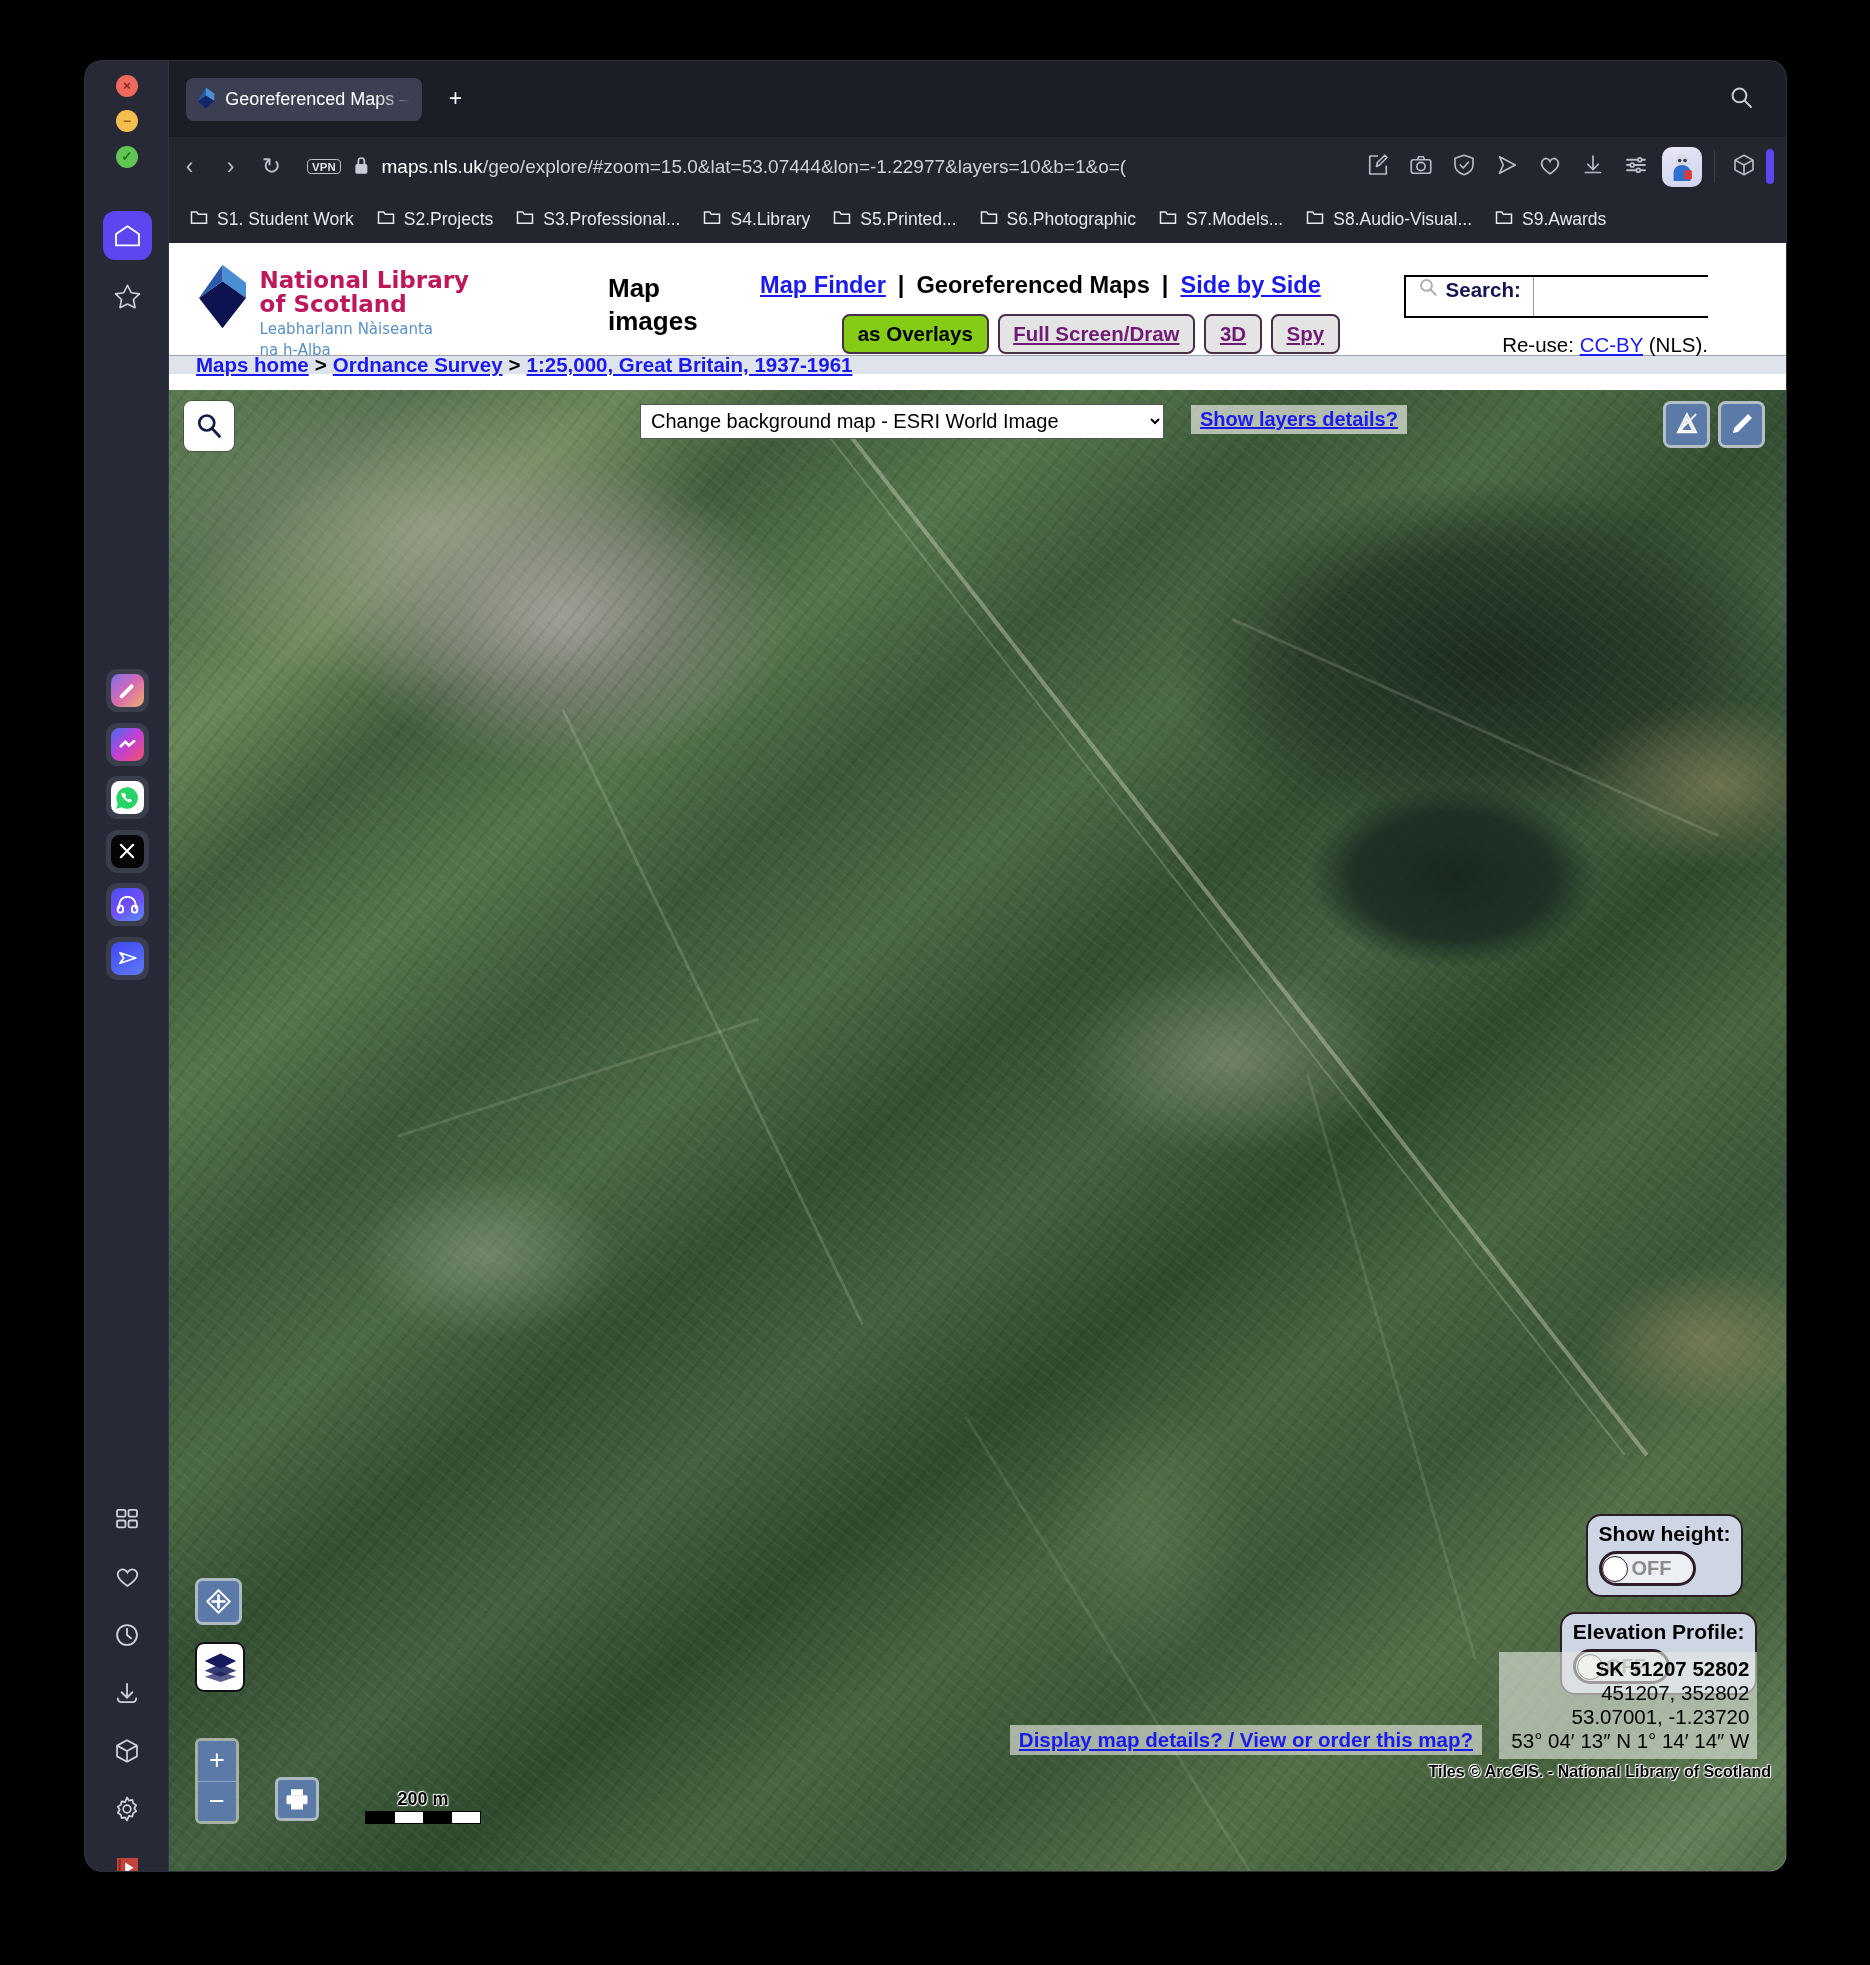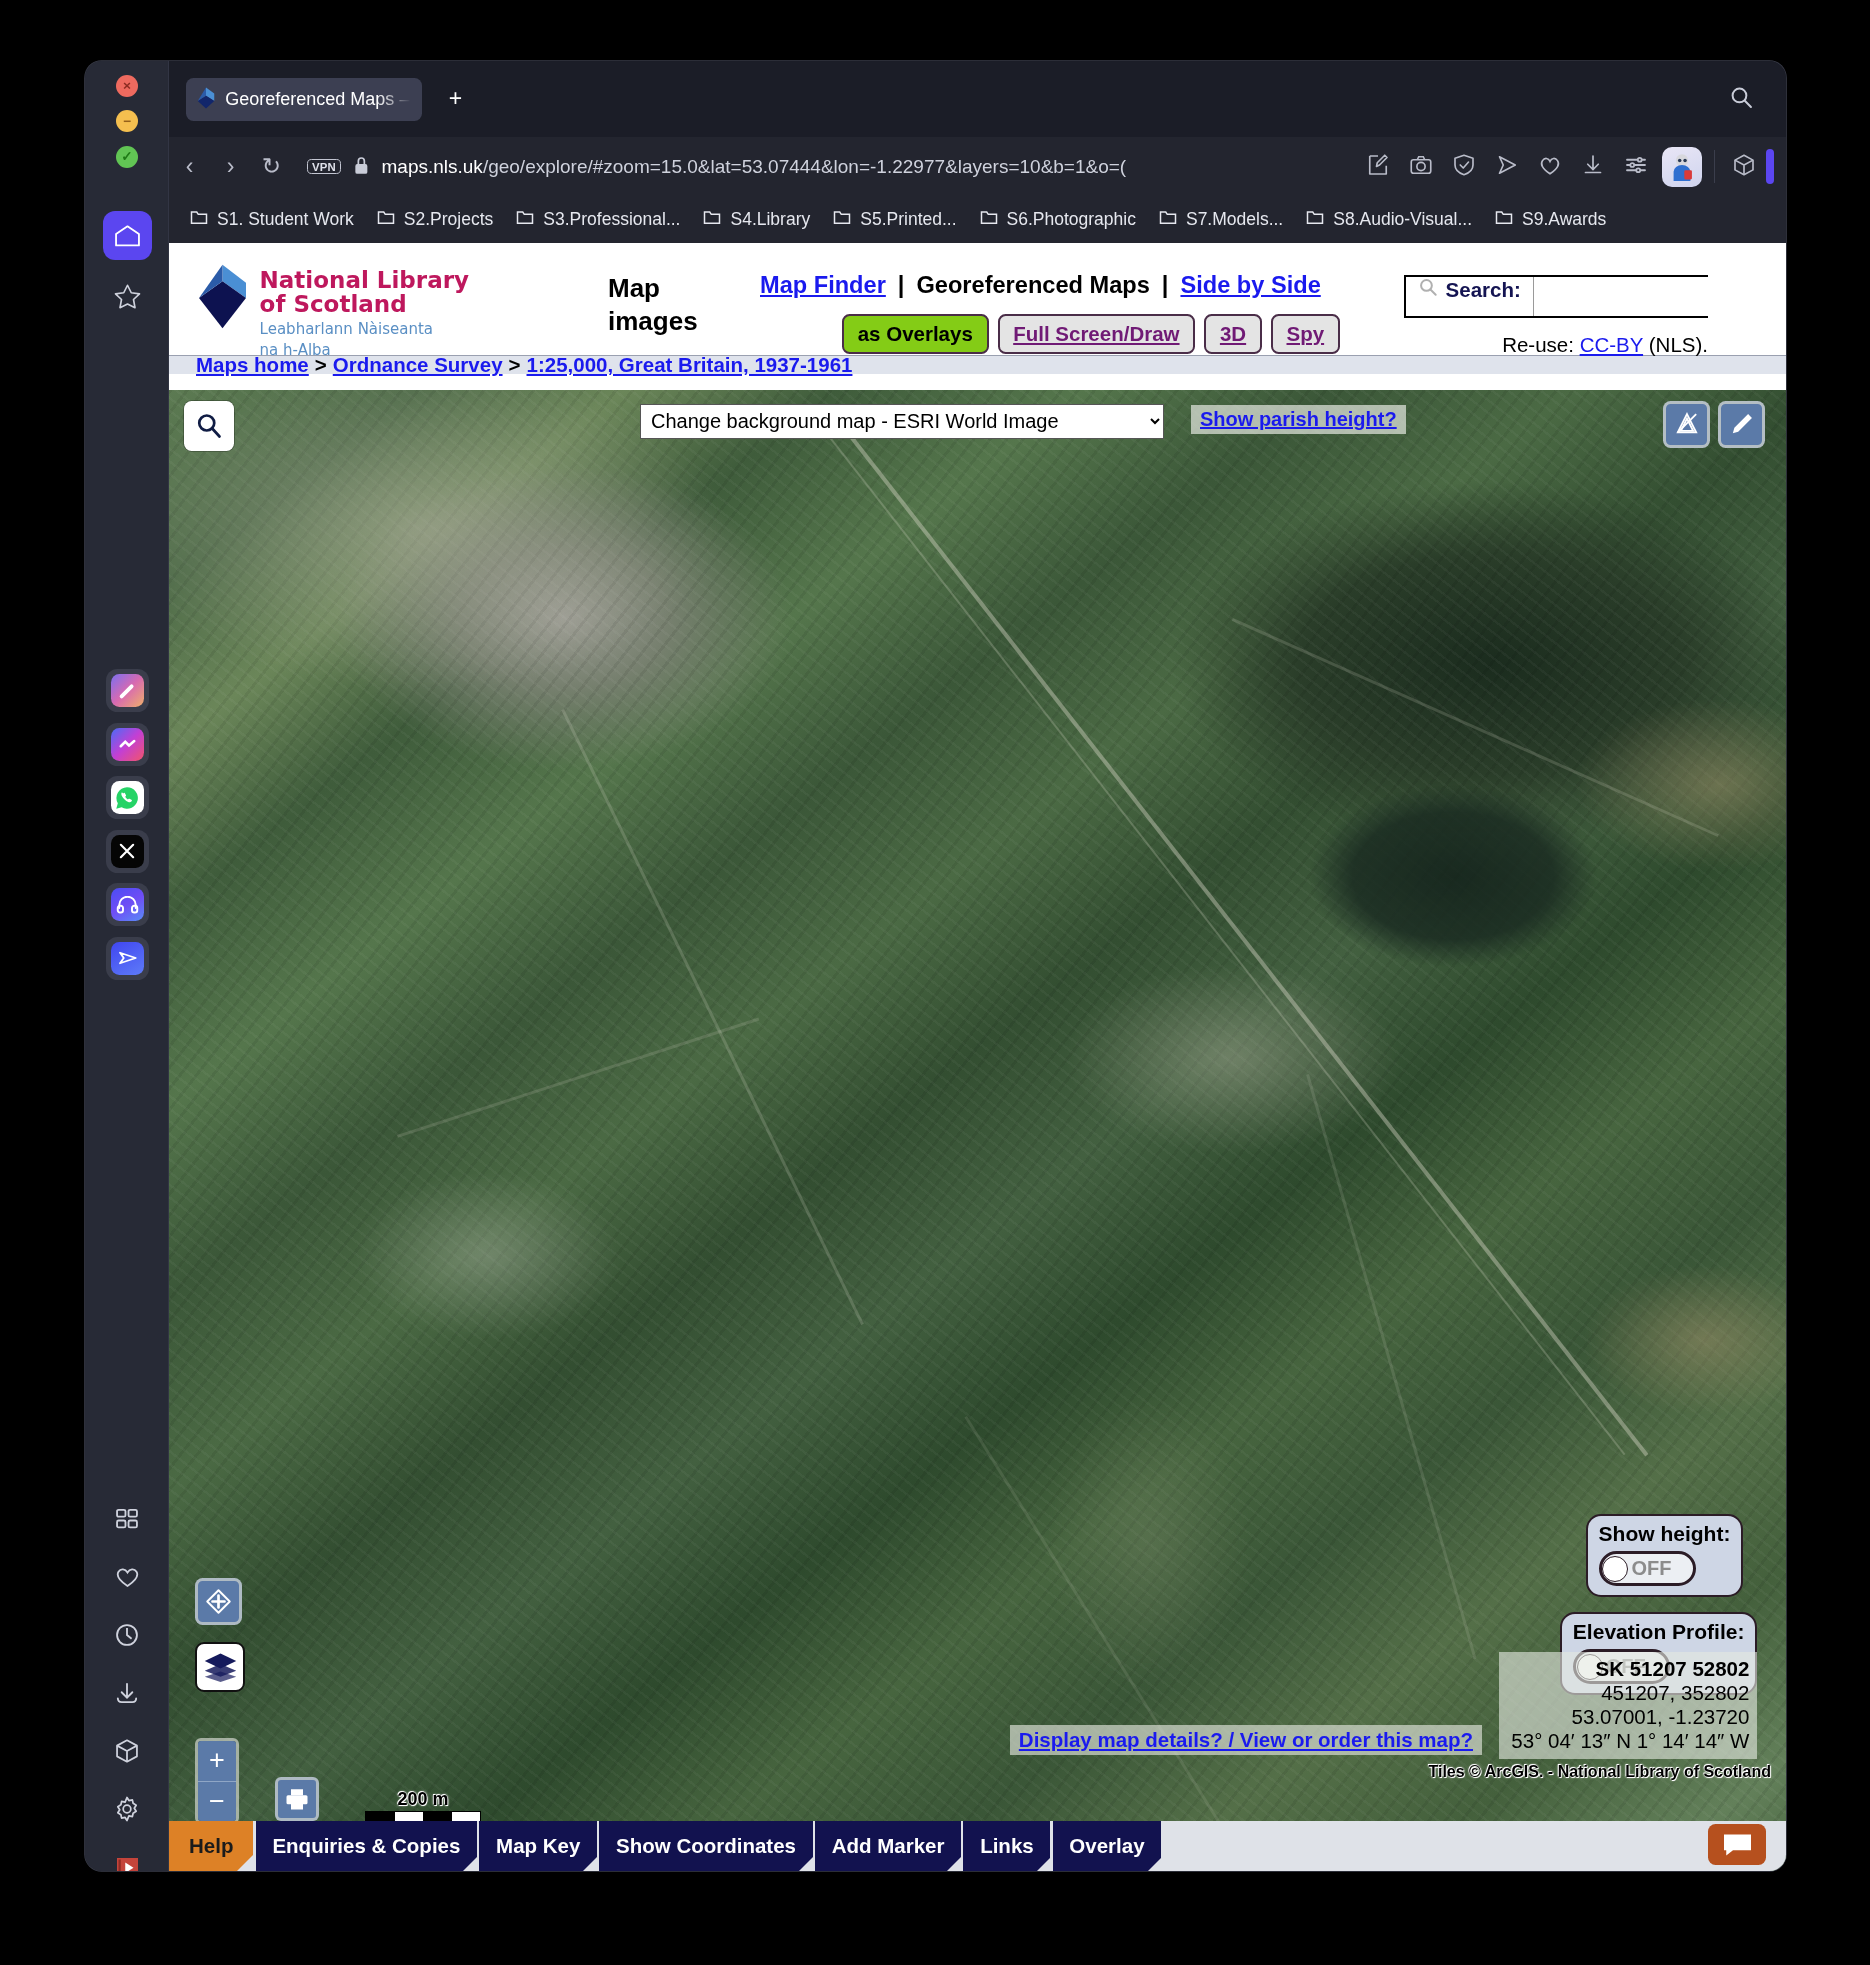--- a/index.html
+++ b/index.html
@@ -712,21 +712,21 @@
       <div id="map-search-btn" class="mc">
         <svg width="30" height="30" viewBox="0 0 40 40" fill="none" stroke="#101c44" stroke-width="3.6" stroke-linecap="round">
           <circle cx="17" cy="16" r="10"></circle>
             <path d="M24 23 L34 34"></path>
         </svg>
       </div>
 
       <select id="bg-select" class="mc"><option value="Change background map - ESRI World Image">Change background map - ESRI World Image</option><option value="Change background map - OpenStreetMap">Change background map - OpenStreetMap</option><option value="Change background map - Bing Satellite">Change background map - Bing Satellite</option><option value="Change background map - National Library of Scotland">Change background map - National Library of Scotland</option></select>
 
       <div id="parish-link" class="mc">
-        <a href="#">Show parish height?</a>
+        <a href="#">Show layers details?</a>
       </div>
 
       <div id="draw-tools" class="mc">
         <div class="draw-btn">
           <svg width="26" height="26" viewBox="0 0 34 34" fill="none" stroke="#fff" stroke-width="2.4">
             <path d="M17 4 L29 28 H5 Z"></path>
               <path d="M17 10 L25 26 H9 Z"></path>
               <path d="M5 28 L29 4"></path>
           </svg>
         </div>
@@ -797,30 +797,16 @@
         <div class="cl">53.07001, -1.23720</div>
         <div class="cl">53° 04′ 13″ N 1° 14′ 14″ W</div>
       </div>
 
       <div id="map-details-link" class="mc">
         <a href="#">Display map details? / View or order this map?</a>
       </div>
 
       <div id="map-attrib" class="mc">Tiles © ArcGIS. - National Library of Scotland</div>
 
-      <div id="bottom-bar">
-        <div class="btab help">Help</div>
-        <div class="btab">Enquiries &amp; Copies</div>
-        <div class="btab">Map Key</div>
-        <div class="btab">Show Coordinates</div>
-        <div class="btab">Add Marker</div>
-        <div class="btab">Links</div>
-        <div class="btab">Overlay</div>
-        <div id="chat-bubble">
-          <svg width="33" height="26" viewBox="0 0 44 34" fill="#fff">
-            <path d="M4 3 H40 V24 H16 L7 31 V24 H4 Z"></path>
-          </svg>
-        </div>
-      </div>
     </div>
   </div>
 </div>
 
 
 </body></html>

